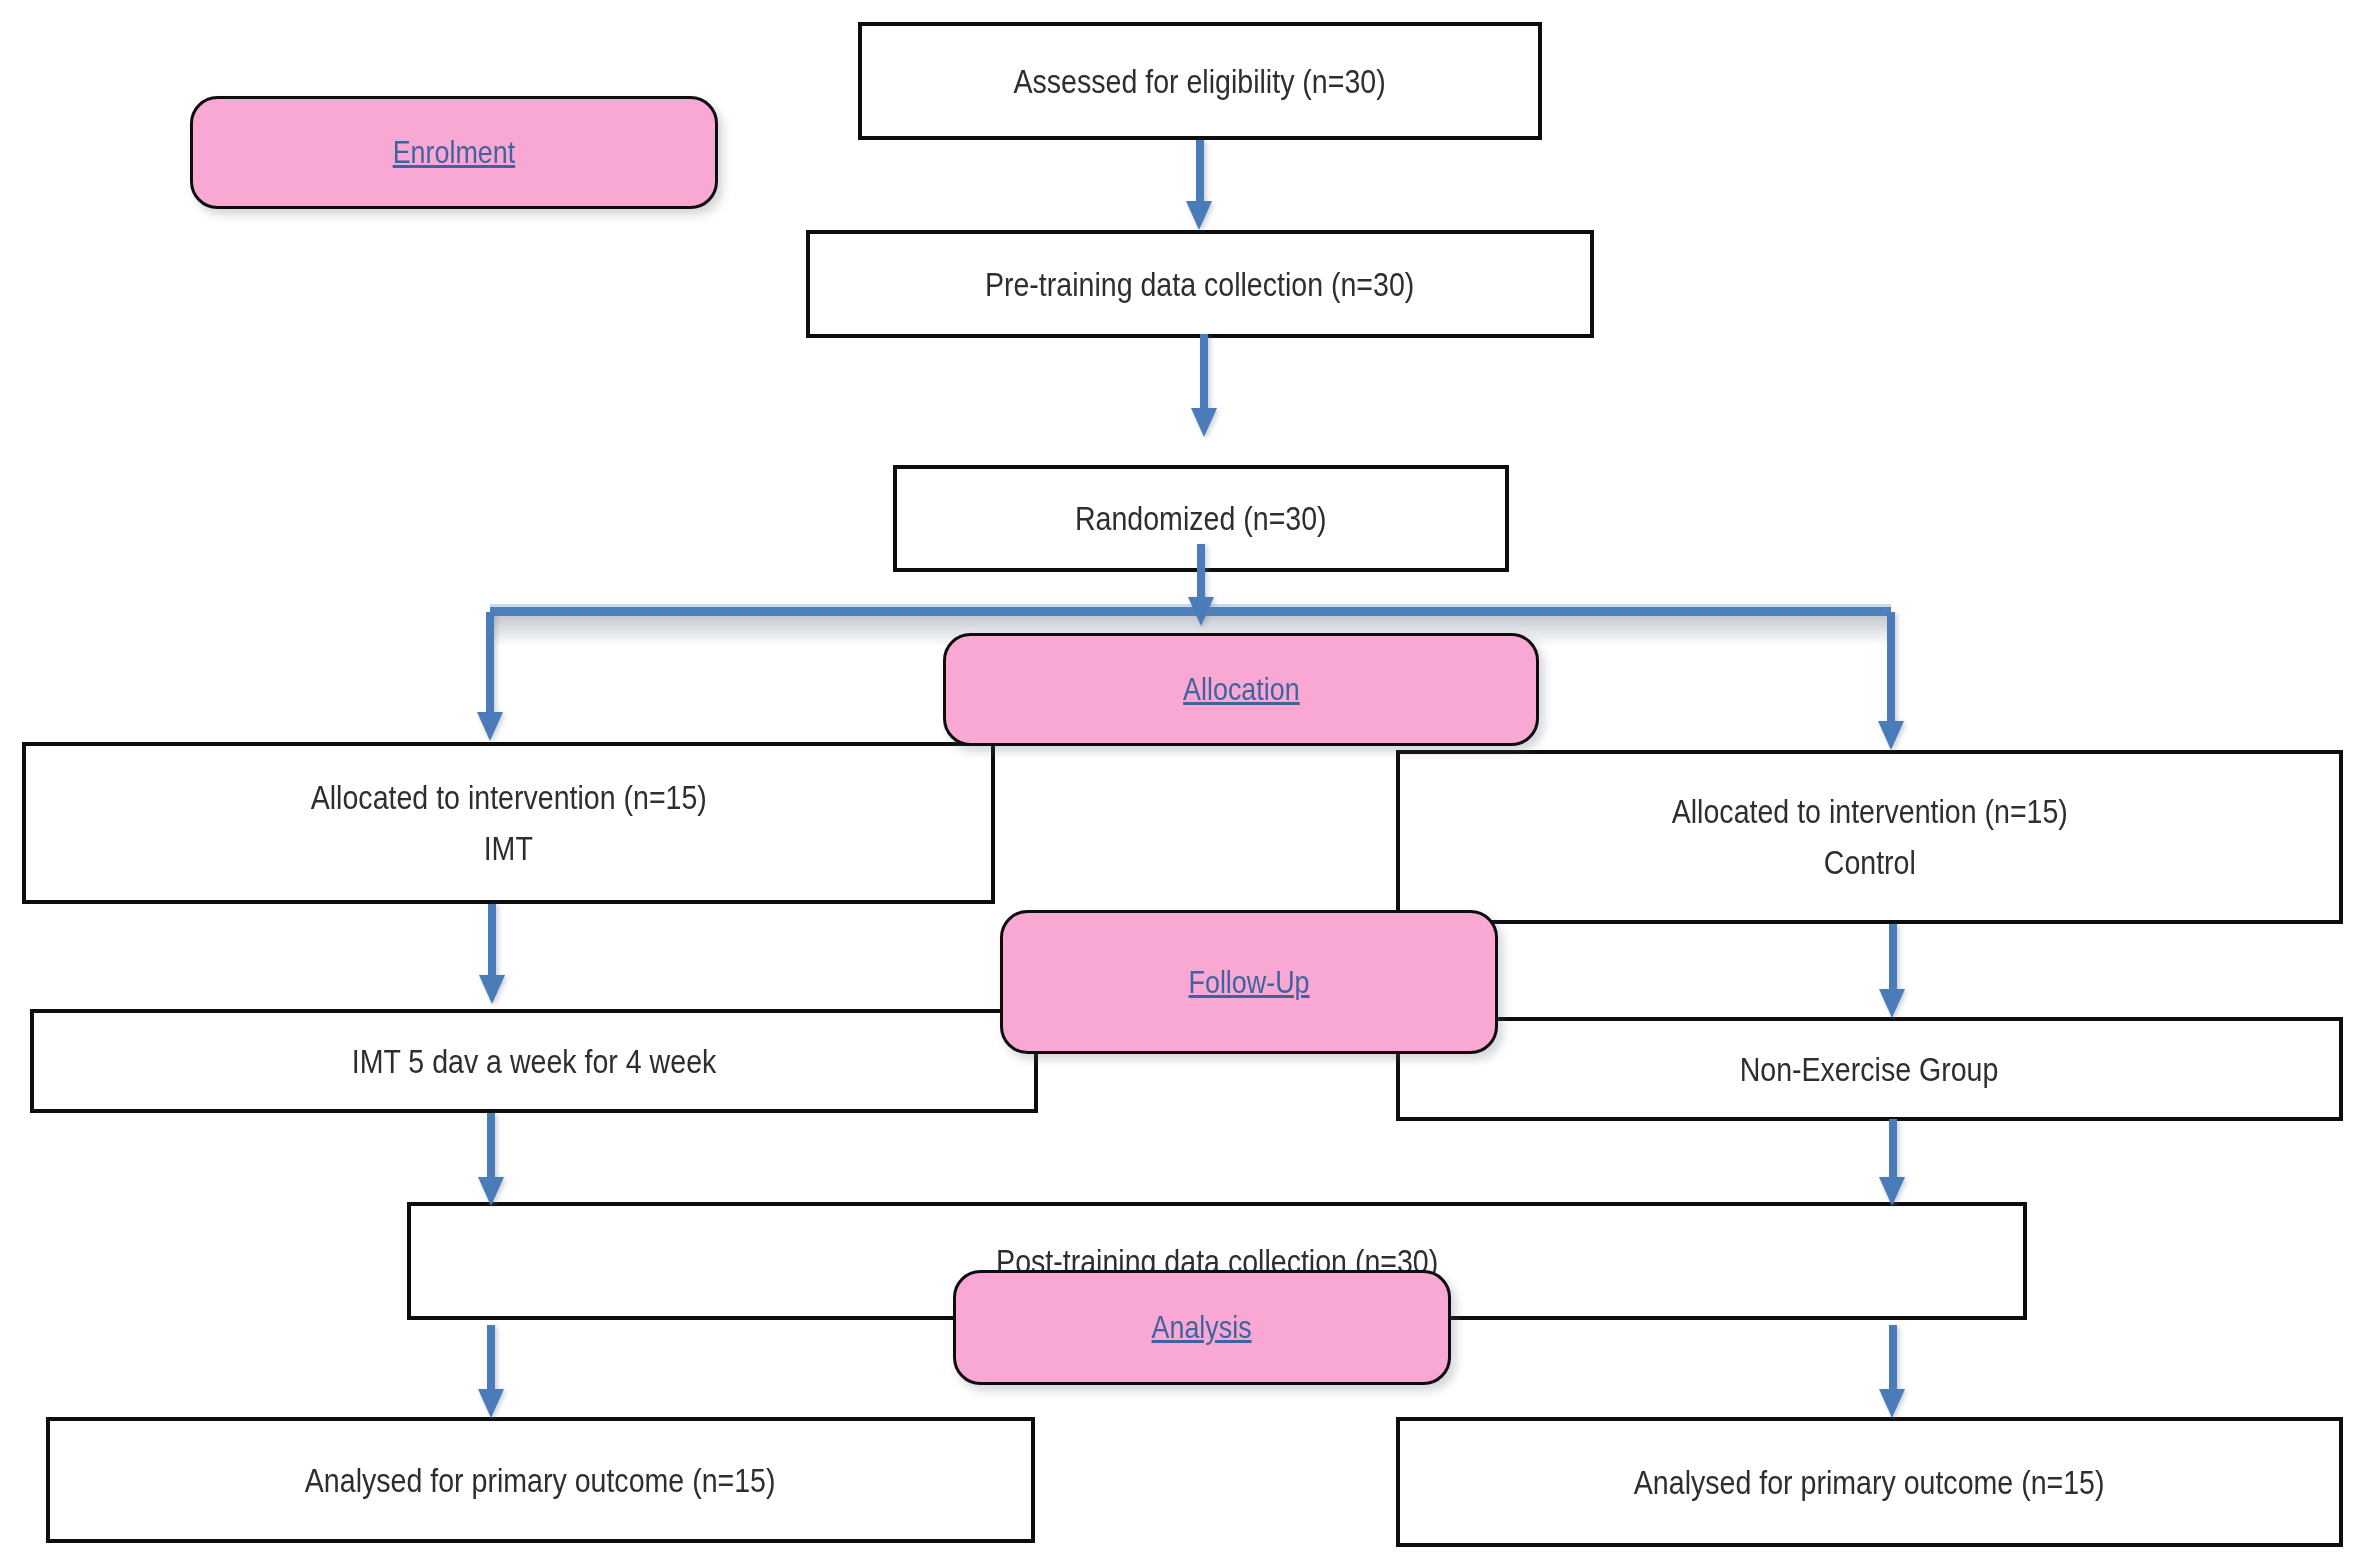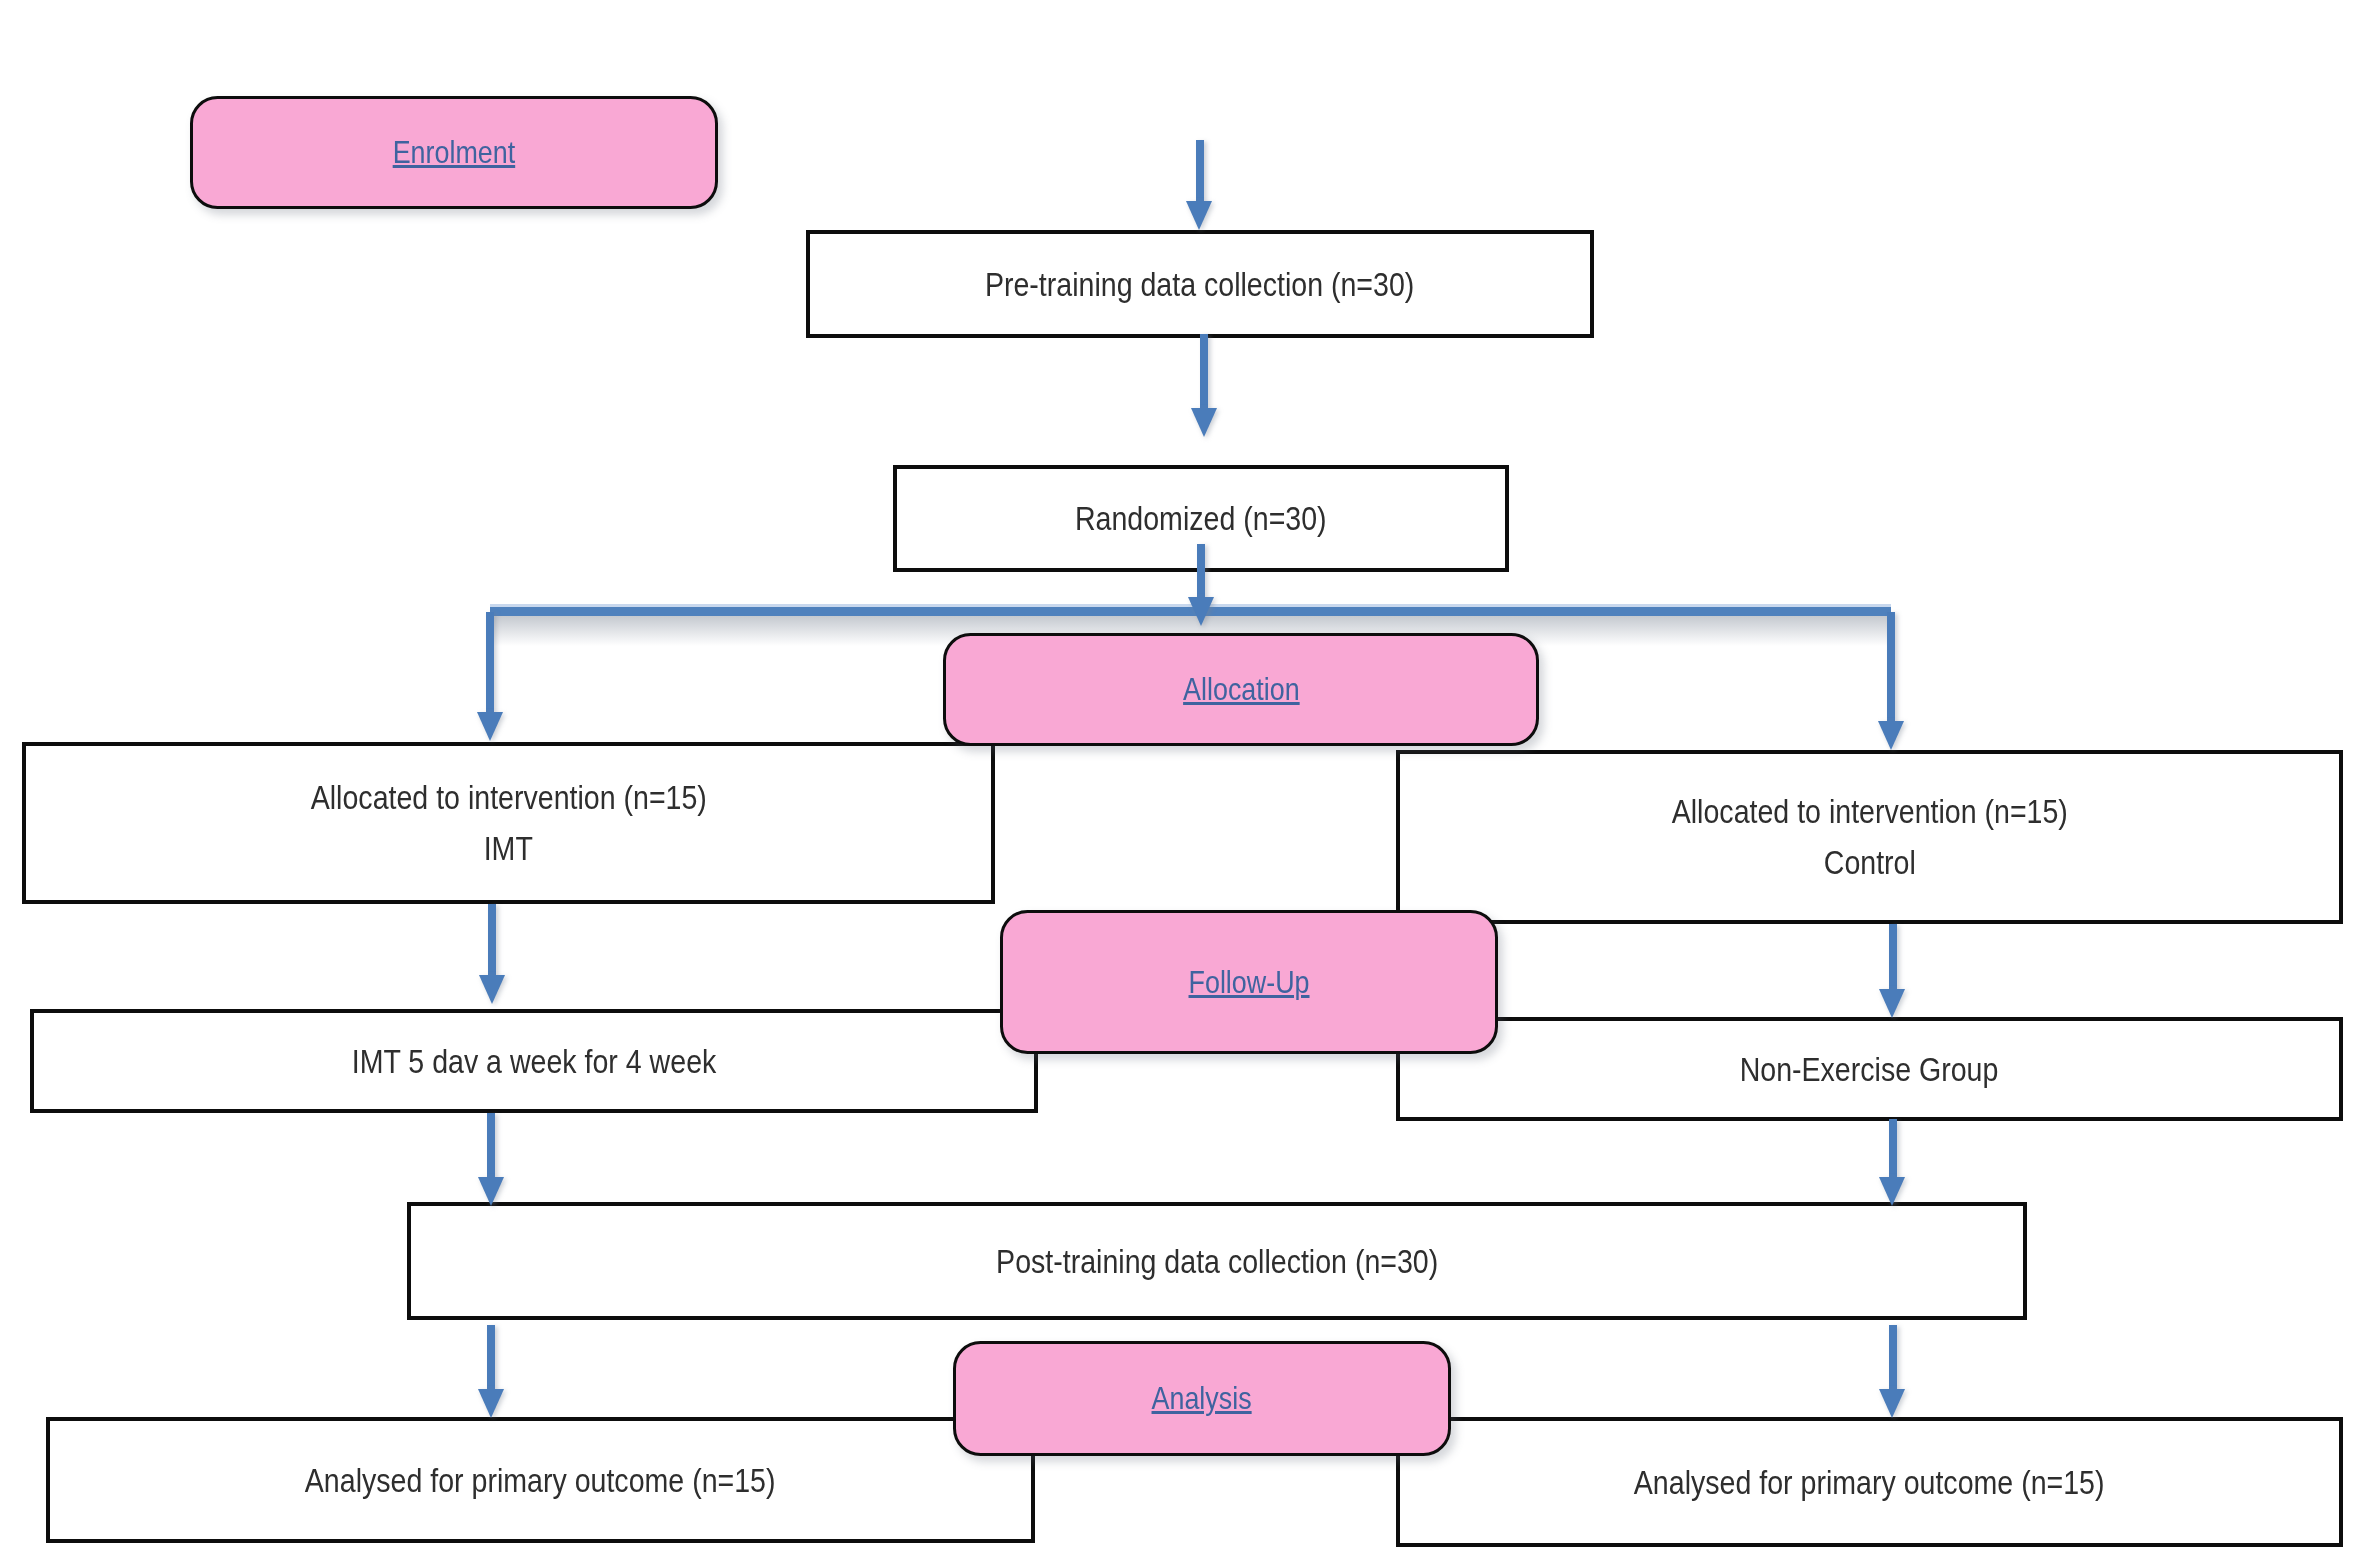--- a/index.html
+++ b/index.html
@@ -76,21 +76,21 @@
   #fu-left    { left:30px;   top:1009px; width:1008px; height:104px; }
   #fu-right   { left:1396px; top:1017px; width:947px; height:104px; }
   #post       { left:407px;  top:1202px; width:1620px; height:118px; }
   #ana-left   { left:46px;   top:1417px; width:989px; height:126px; }
   #ana-right  { left:1396px; top:1417px; width:947px; height:130px; }
 
   
   #b-enrolment { left:190px;  top:96px;  width:528px; height:113px; }
   #b-allocation{ left:943px; top:633px; width:596px; height:113px; }
   #b-followup  { left:1000px; top:910px; width:498px; height:144px; }
-  #b-analysis  { left:953px; top:1341px; width:498px; height:115px; }
+  #b-analysis  { left:953px; top:1270px; width:498px; height:115px; }
 
   
   #a1-line { left:1196px; top:140px;  height:62px; } #a1-head { left:1186px; top:201px;  }
   #a2-line { left:1200px; top:334px;  height:75px; } #a2-head { left:1191px; top:408px;  }
   #a3-line { left:1197px; top:544px;  height:54px;  } #a3-head { left:1188px; top:597px; }
   #a4-line { left:486px;  top:612px; height:101px; } #a4-head { left:477px;  top:712px; }
   #a5-line { left:1887px; top:612px; height:110px; } #a5-head { left:1878px; top:721px; }
   #a6-line { left:488px;  top:904px; height:73px; } #a6-head { left:479px;  top:975px; }
   #a7-line { left:1889px; top:924px; height:66px; } #a7-head { left:1879px; top:989px; }
   #a8-line { left:487px;  top:1113px; height:65px; } #a8-head { left:478px;  top:1177px; }
@@ -109,20 +109,23 @@
   <div class="badge" id="b-allocation">
     <span class="txt">Allocation</span>
   </div>
   <div class="badge" id="b-followup">
     <span class="txt">Follow-Up</span>
   </div>
   <div class="badge" id="b-analysis">
     <span class="txt">Analysis</span>
   </div>
 
+  <div class="node" id="assessed">
+    <span class="txt">Assessed for eligibility (n=30)</span>
+  </div>
   <div class="node" id="pretraining">
     <span class="txt">Pre-training data collection (n=30)</span>
   </div>
   <div class="node" id="randomized">
     <span class="txt">Randomized (n=30)</span>
   </div>
   <div class="node" id="alloc-left">
     <span class="txt">Allocated to intervention (n=15)</span>
     <span class="txt">IMT</span>
   </div>

